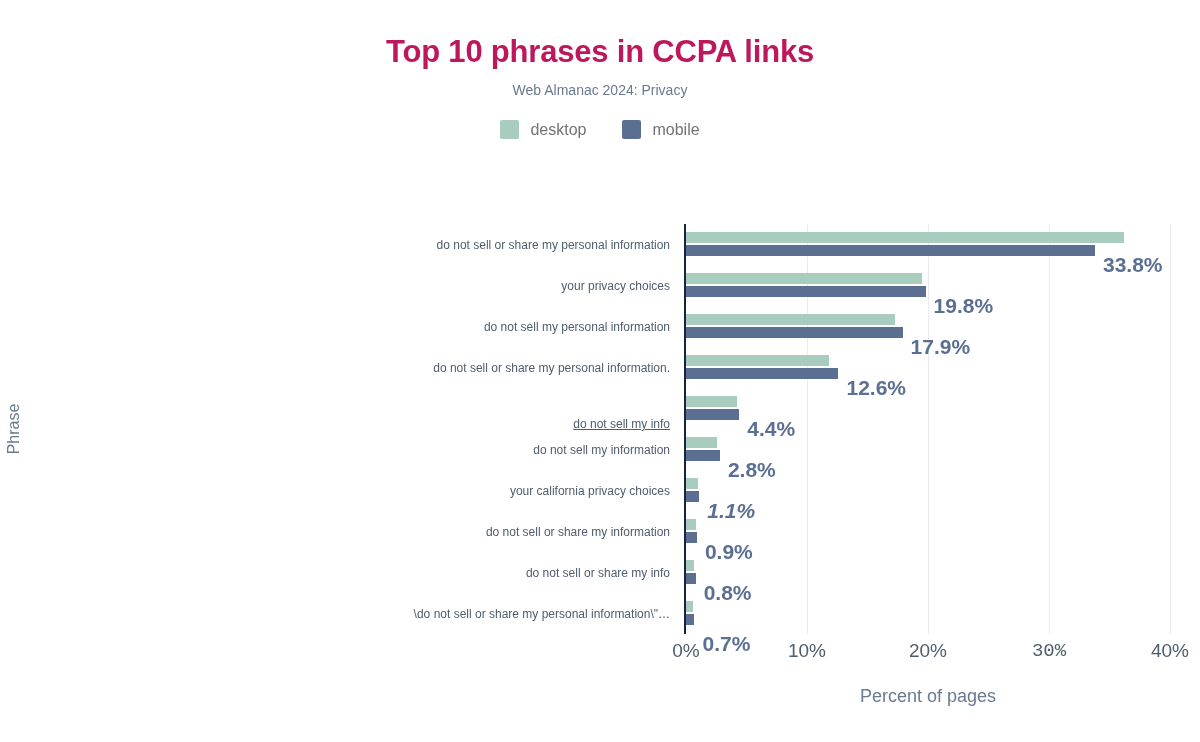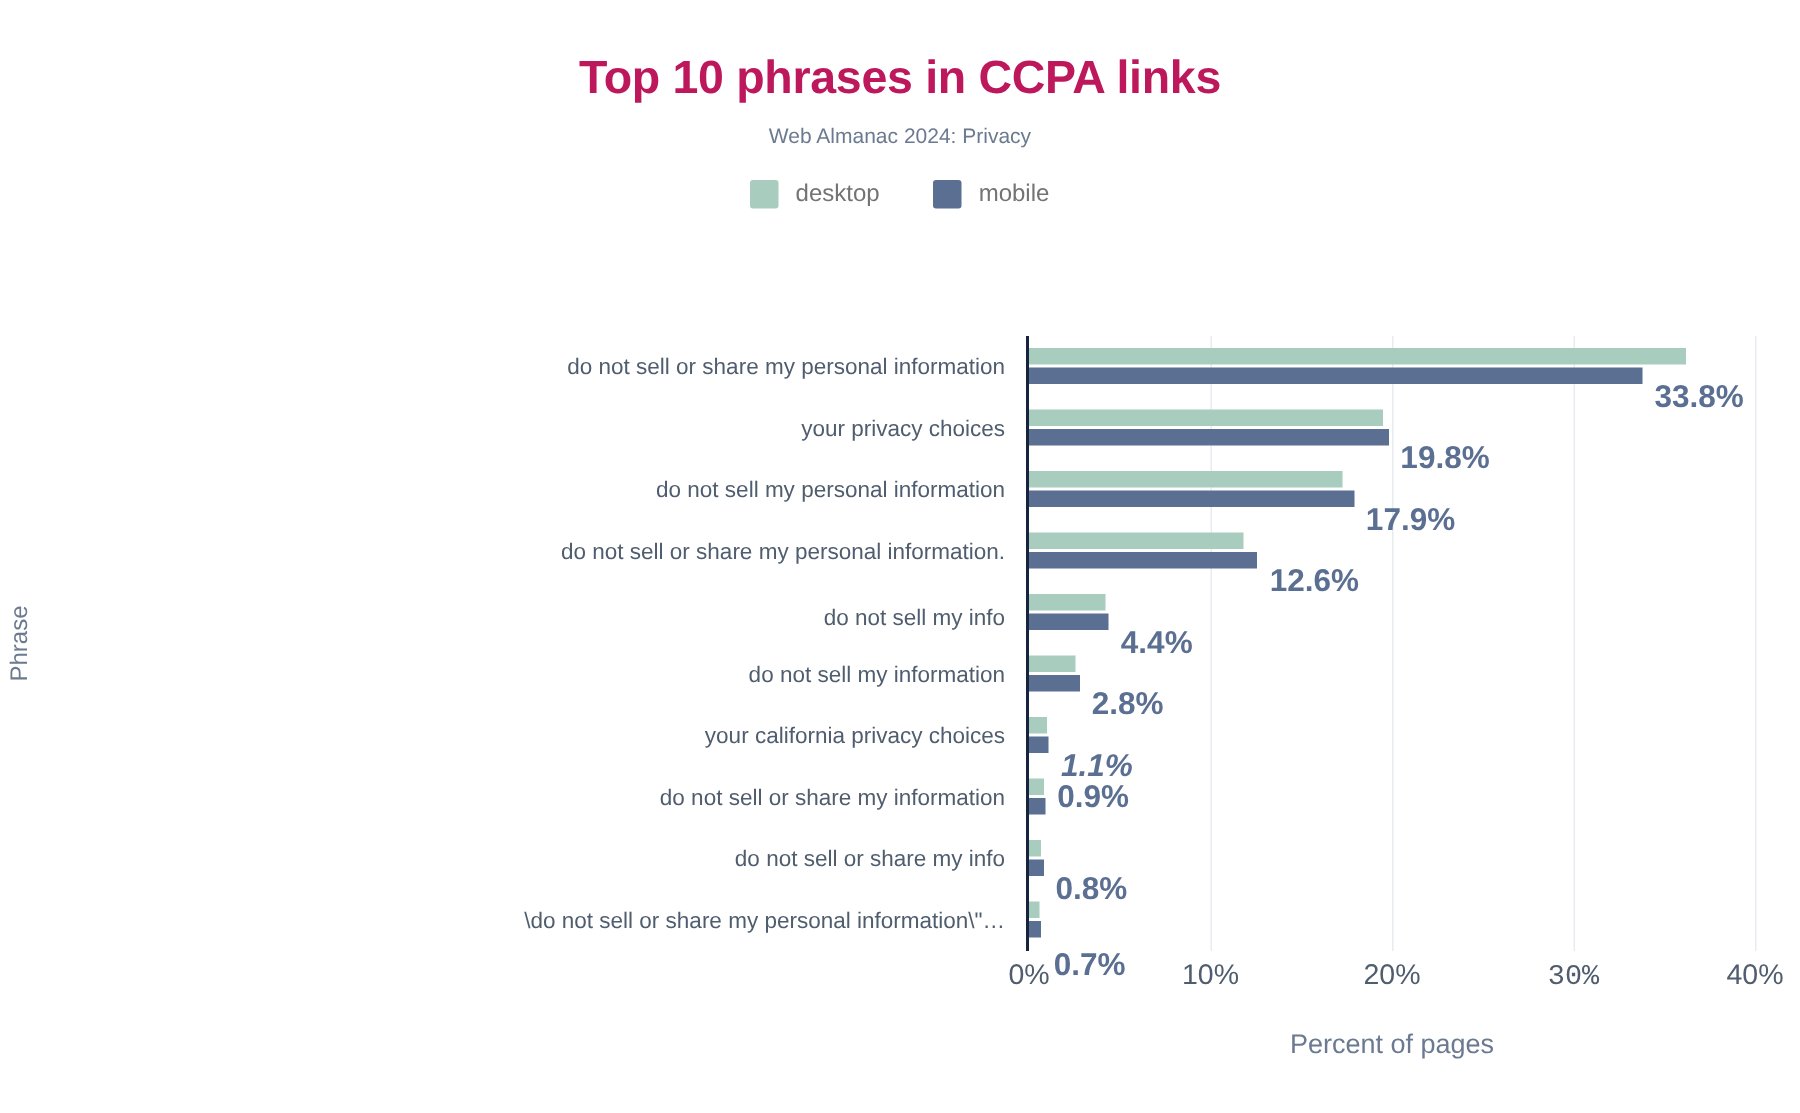--- a/index.html
+++ b/index.html
@@ -93,21 +93,21 @@
     position: absolute;
     left: 30px;
     top: 224px;
     width: 648px;
     height: 410px;
   }
   .ylabel {
     position: absolute;
     right: 8px;
     text-align: right;
-    font-size: 15px;
+    font-size: 12px;
     color: #4f5d6e;
     white-space: nowrap;
     transform: translateY(-50%);
   }
 
   
   .bargroup {
     position: absolute;
     left: 0;
   }
@@ -186,21 +186,21 @@
 
   <div class="plot-wrap">
 
     <div class="yaxis-title">Phrase</div>
 
     <div class="ylabels" id="ylabels">
         <div class="ylabel" style="top: 20.5px;">do not sell or share my personal information</div>
         <div class="ylabel" style="top: 61.5px;">your privacy choices</div>
         <div class="ylabel" style="top: 102.5px;">do not sell my personal information</div>
         <div class="ylabel" style="top: 143.5px;">do not sell or share my personal information.</div>
-        <div class="ylabel" style="top: 188px;">do not sell my info</div>
+        <div class="ylabel" style="top: 200px; text-decoration: underline;">do not sell my info</div>
         <div class="ylabel" style="top: 266.5px;">your california privacy choices</div>
         <div class="ylabel" style="top: 225.5px;">do not sell my information</div>
         <div class="ylabel" style="top: 307.5px;">do not sell or share my information</div>
         <div class="ylabel" style="top: 348.5px;">do not sell or share my info</div>
         <div class="ylabel" style="top: 389.5px;">\do not sell or share my personal information\"…</div>
       </div>
 
     <div class="plot" id="plot">
       <div class="axis-line"></div>
     <div class="gridline" style="left: 121px;"></div>
@@ -238,21 +238,21 @@
           <div class="value-label" style="top: 246px; left: 41.88px;">2.8%</div>
         </div>
         <div class="bargroup" style="top: 0px;">
           <div class="bar desktop" style="top: 254px; width: 12.1px;"></div>
           <div class="bar mobile" style="top: 267px; width: 13.31px;"></div>
           <div class="value-label" style="top: 287px; left: 21.31px; font-style: italic;">1.1%</div>
         </div>
         <div class="bargroup" style="top: 0px;">
           <div class="bar desktop" style="top: 295px; width: 9.68px;"></div>
           <div class="bar mobile" style="top: 308px; width: 10.89px;"></div>
-          <div class="value-label" style="top: 308px; left: 18.89px;">0.9%</div>
+          <div class="value-label" style="top: 328px; left: 18.89px;">0.9%</div>
         </div>
         <div class="bargroup" style="top: 0px;">
           <div class="bar desktop" style="top: 336px; width: 8.47px;"></div>
           <div class="bar mobile" style="top: 349px; width: 9.68px;"></div>
           <div class="value-label" style="top: 369px; left: 17.68px;">0.8%</div>
         </div>
         <div class="bargroup" style="top: 0px;">
           <div class="bar desktop" style="top: 377px; width: 7.26px;"></div>
           <div class="bar mobile" style="top: 390px; width: 8.47px;"></div>
           <div class="value-label" style="top: 420px; left: 16.47px;">0.7%</div>

